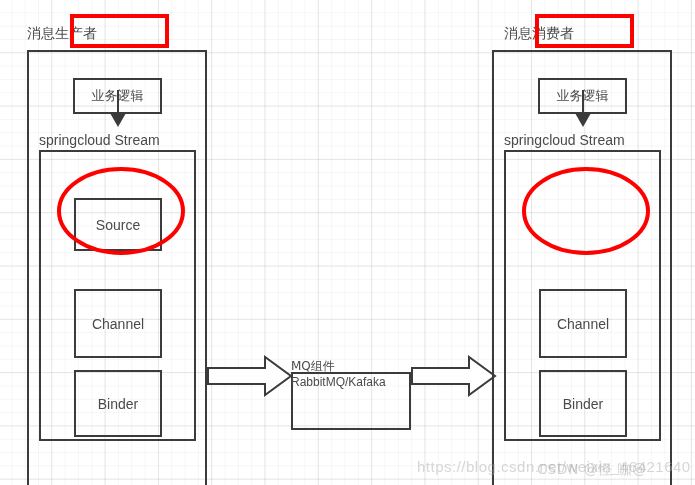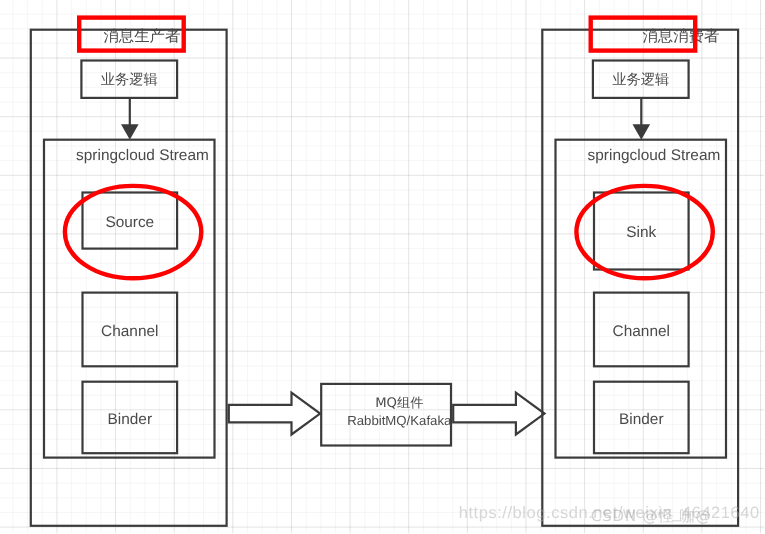--- a/index.html
+++ b/index.html
@@ -25,29 +25,28 @@
     background-position: -2px -1px, -2px -1px, -2px -1px, -2px -1px;
     overflow: hidden;
     font-family: "Liberation Sans", "DejaVu Sans", sans-serif;
   }
 
   .box {
     position: absolute;
     box-sizing: border-box;
     border: 2px solid #3b3b3b;
     background: transparent;
+    margin-top: 24px;
   }
 
   .lbl {
     position: absolute;
     color: #4a4a4a;
     white-space: nowrap;
-    text-align: center;
     font-weight: 400;
-    margin-left: 12px;
   }
 
   .cn {
     font-family: "DejaVu Sans", "Liberation Sans", sans-serif;
   }
 
   .center-text {
     display: flex;
     align-items: center;
     justify-content: center;
@@ -145,21 +144,20 @@
   <div class="vline" style="left:582px; top:90px; height:30px;"></div>
   <div class="ellipse-wrap" style="left:573px; top:112px;">
     <svg width="20" height="16" viewBox="0 0 20 16">
       <polygon points="2,1 18,1 10,15" fill="#3b3b3b"></polygon>
     </svg>
   </div>
 
   <div class="box" style="left:504px; top:126px; width:157px; height:291px;"></div>
   <div class="lbl" style="left:504px; top:131px; width:157px; font-size:14px; line-height:19px;">springcloud Stream</div>
 
-  <div class="box center-text" style="left:539px; top:174px; width:88px; height:72px; font-size:14px;">Sink</div>
   <div class="ellipse-wrap" style="left:519px; top:164px;">
     <svg width="134" height="94" viewBox="0 0 134 94">
       <ellipse cx="67" cy="47" rx="62" ry="42" fill="none" stroke="#fe0000" stroke-width="4"></ellipse>
     </svg>
   </div>
 
   <div class="box center-text" style="left:539px; top:265px; width:88px; height:69px; font-size:14px;">Channel</div>
 
   <div class="box center-text" style="left:539px; top:346px; width:88px; height:67px; font-size:14px;">Binder</div>
 

